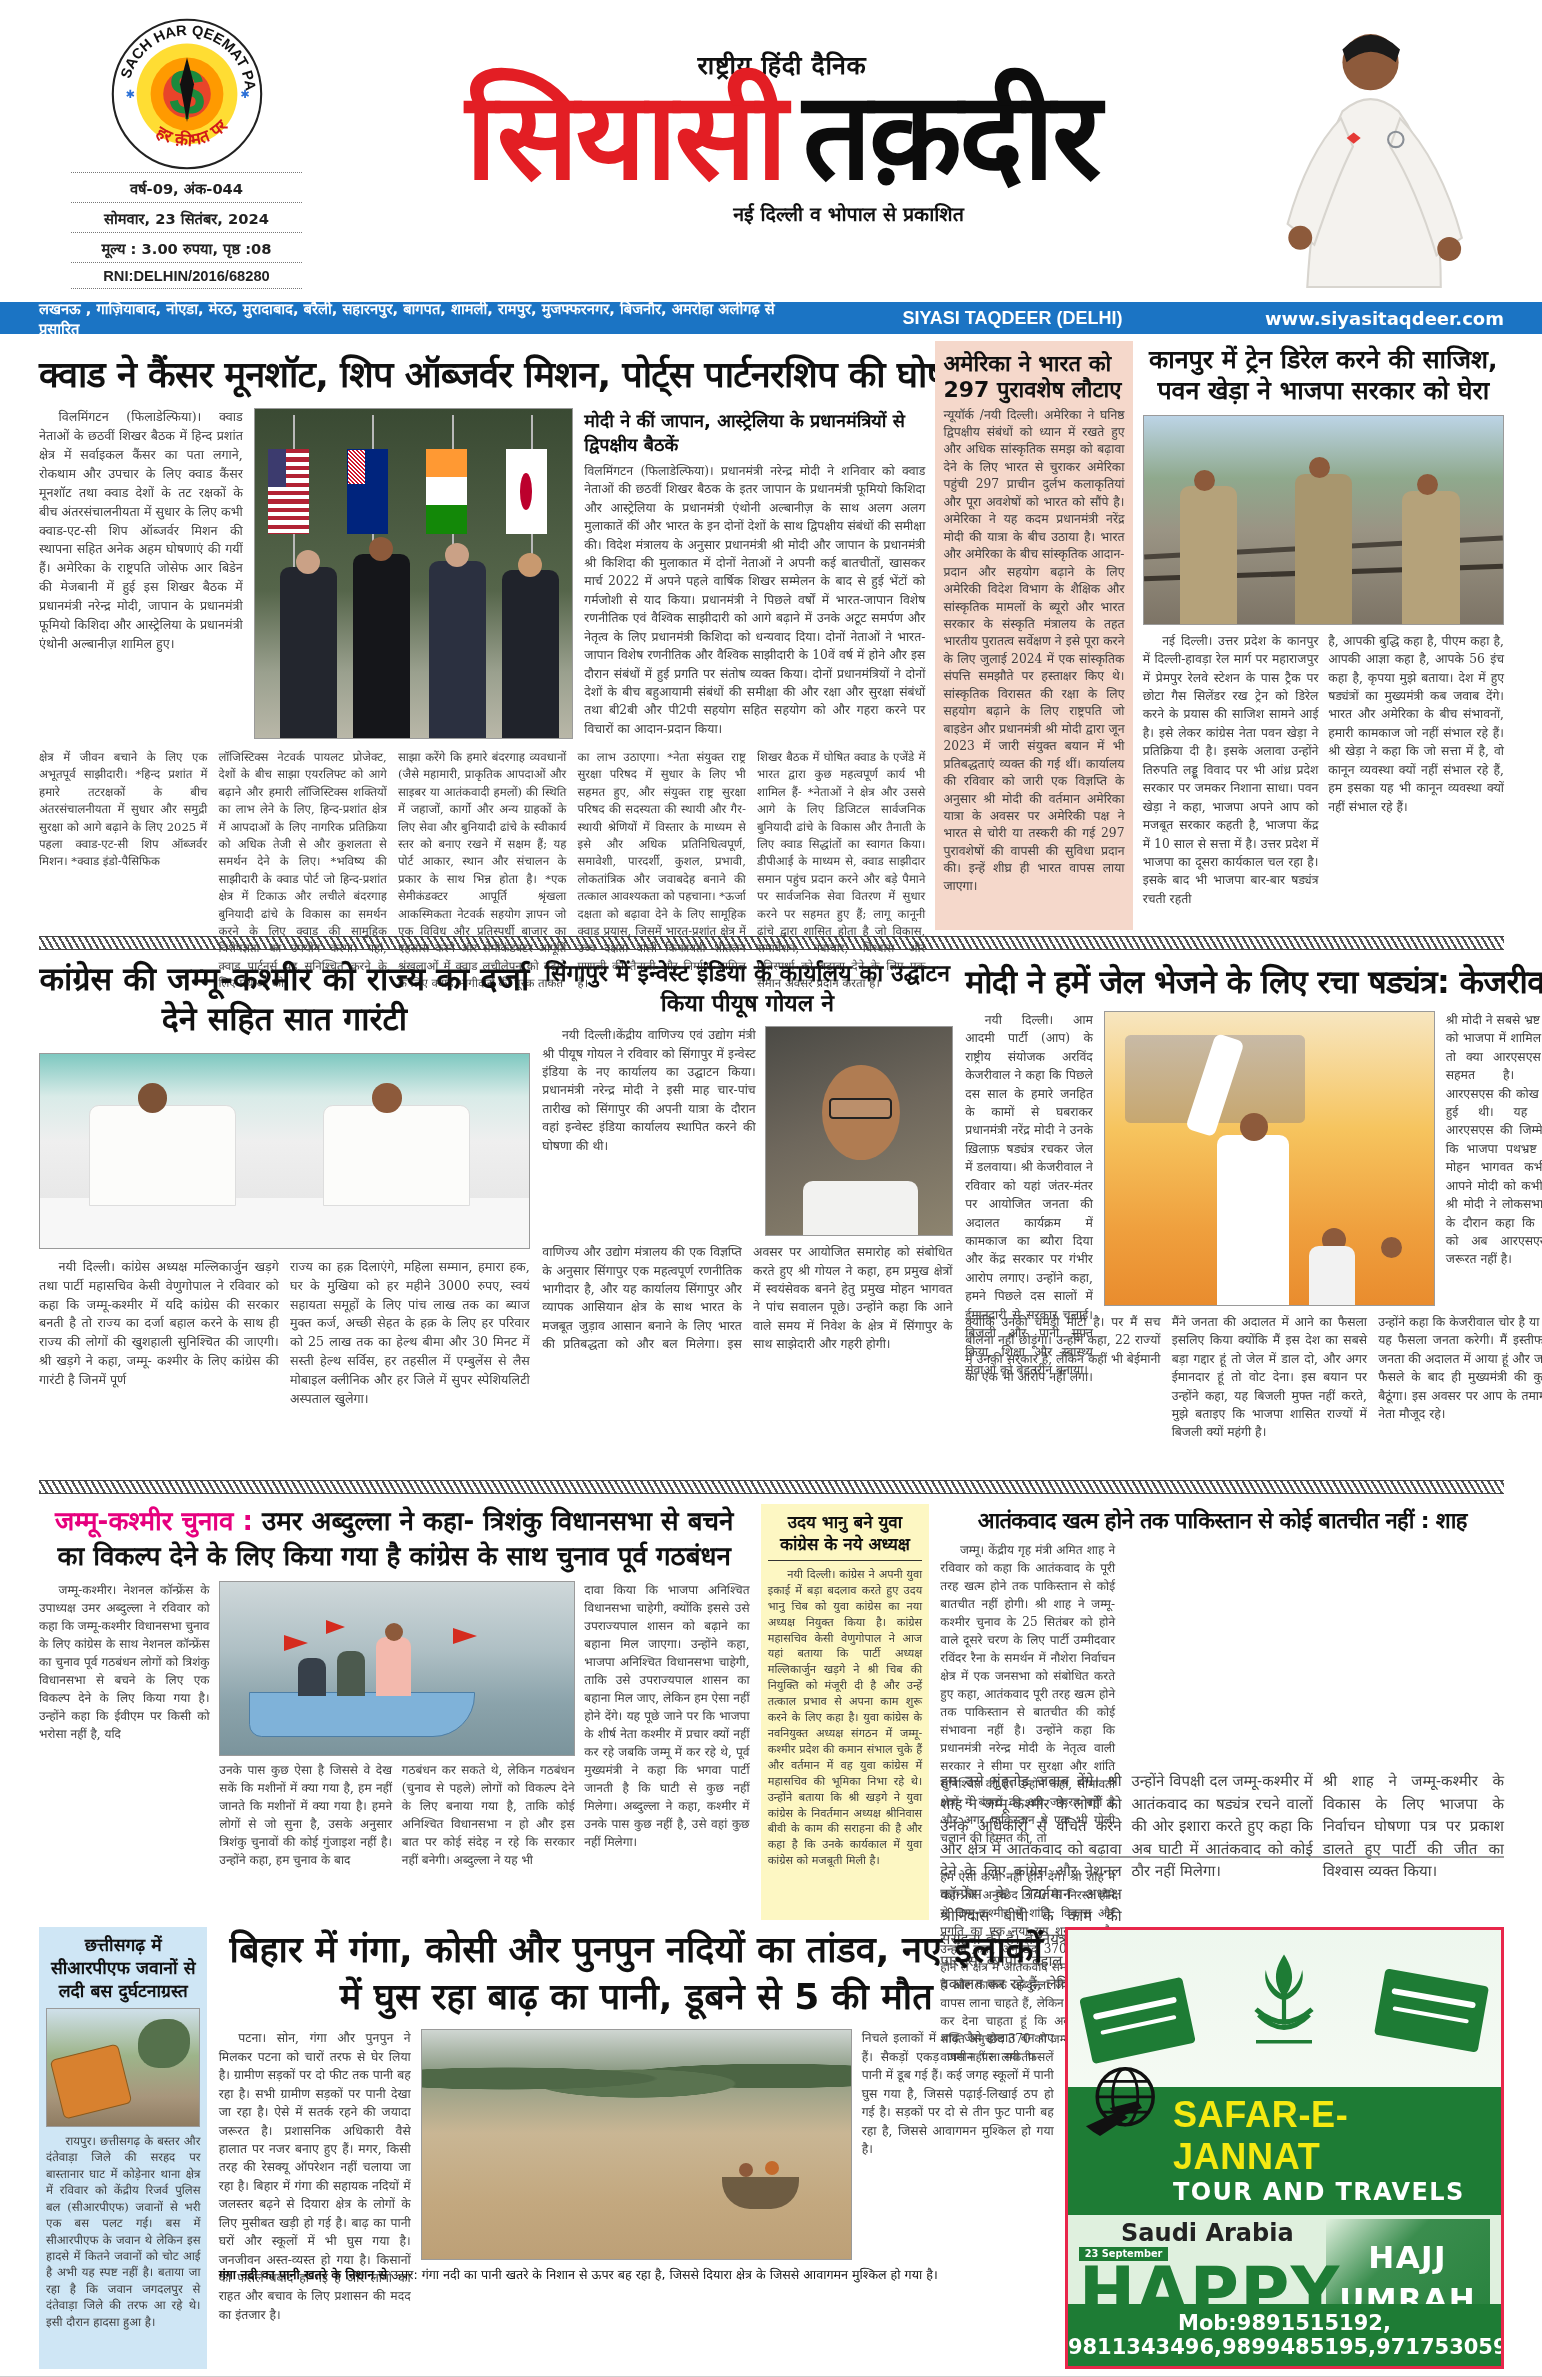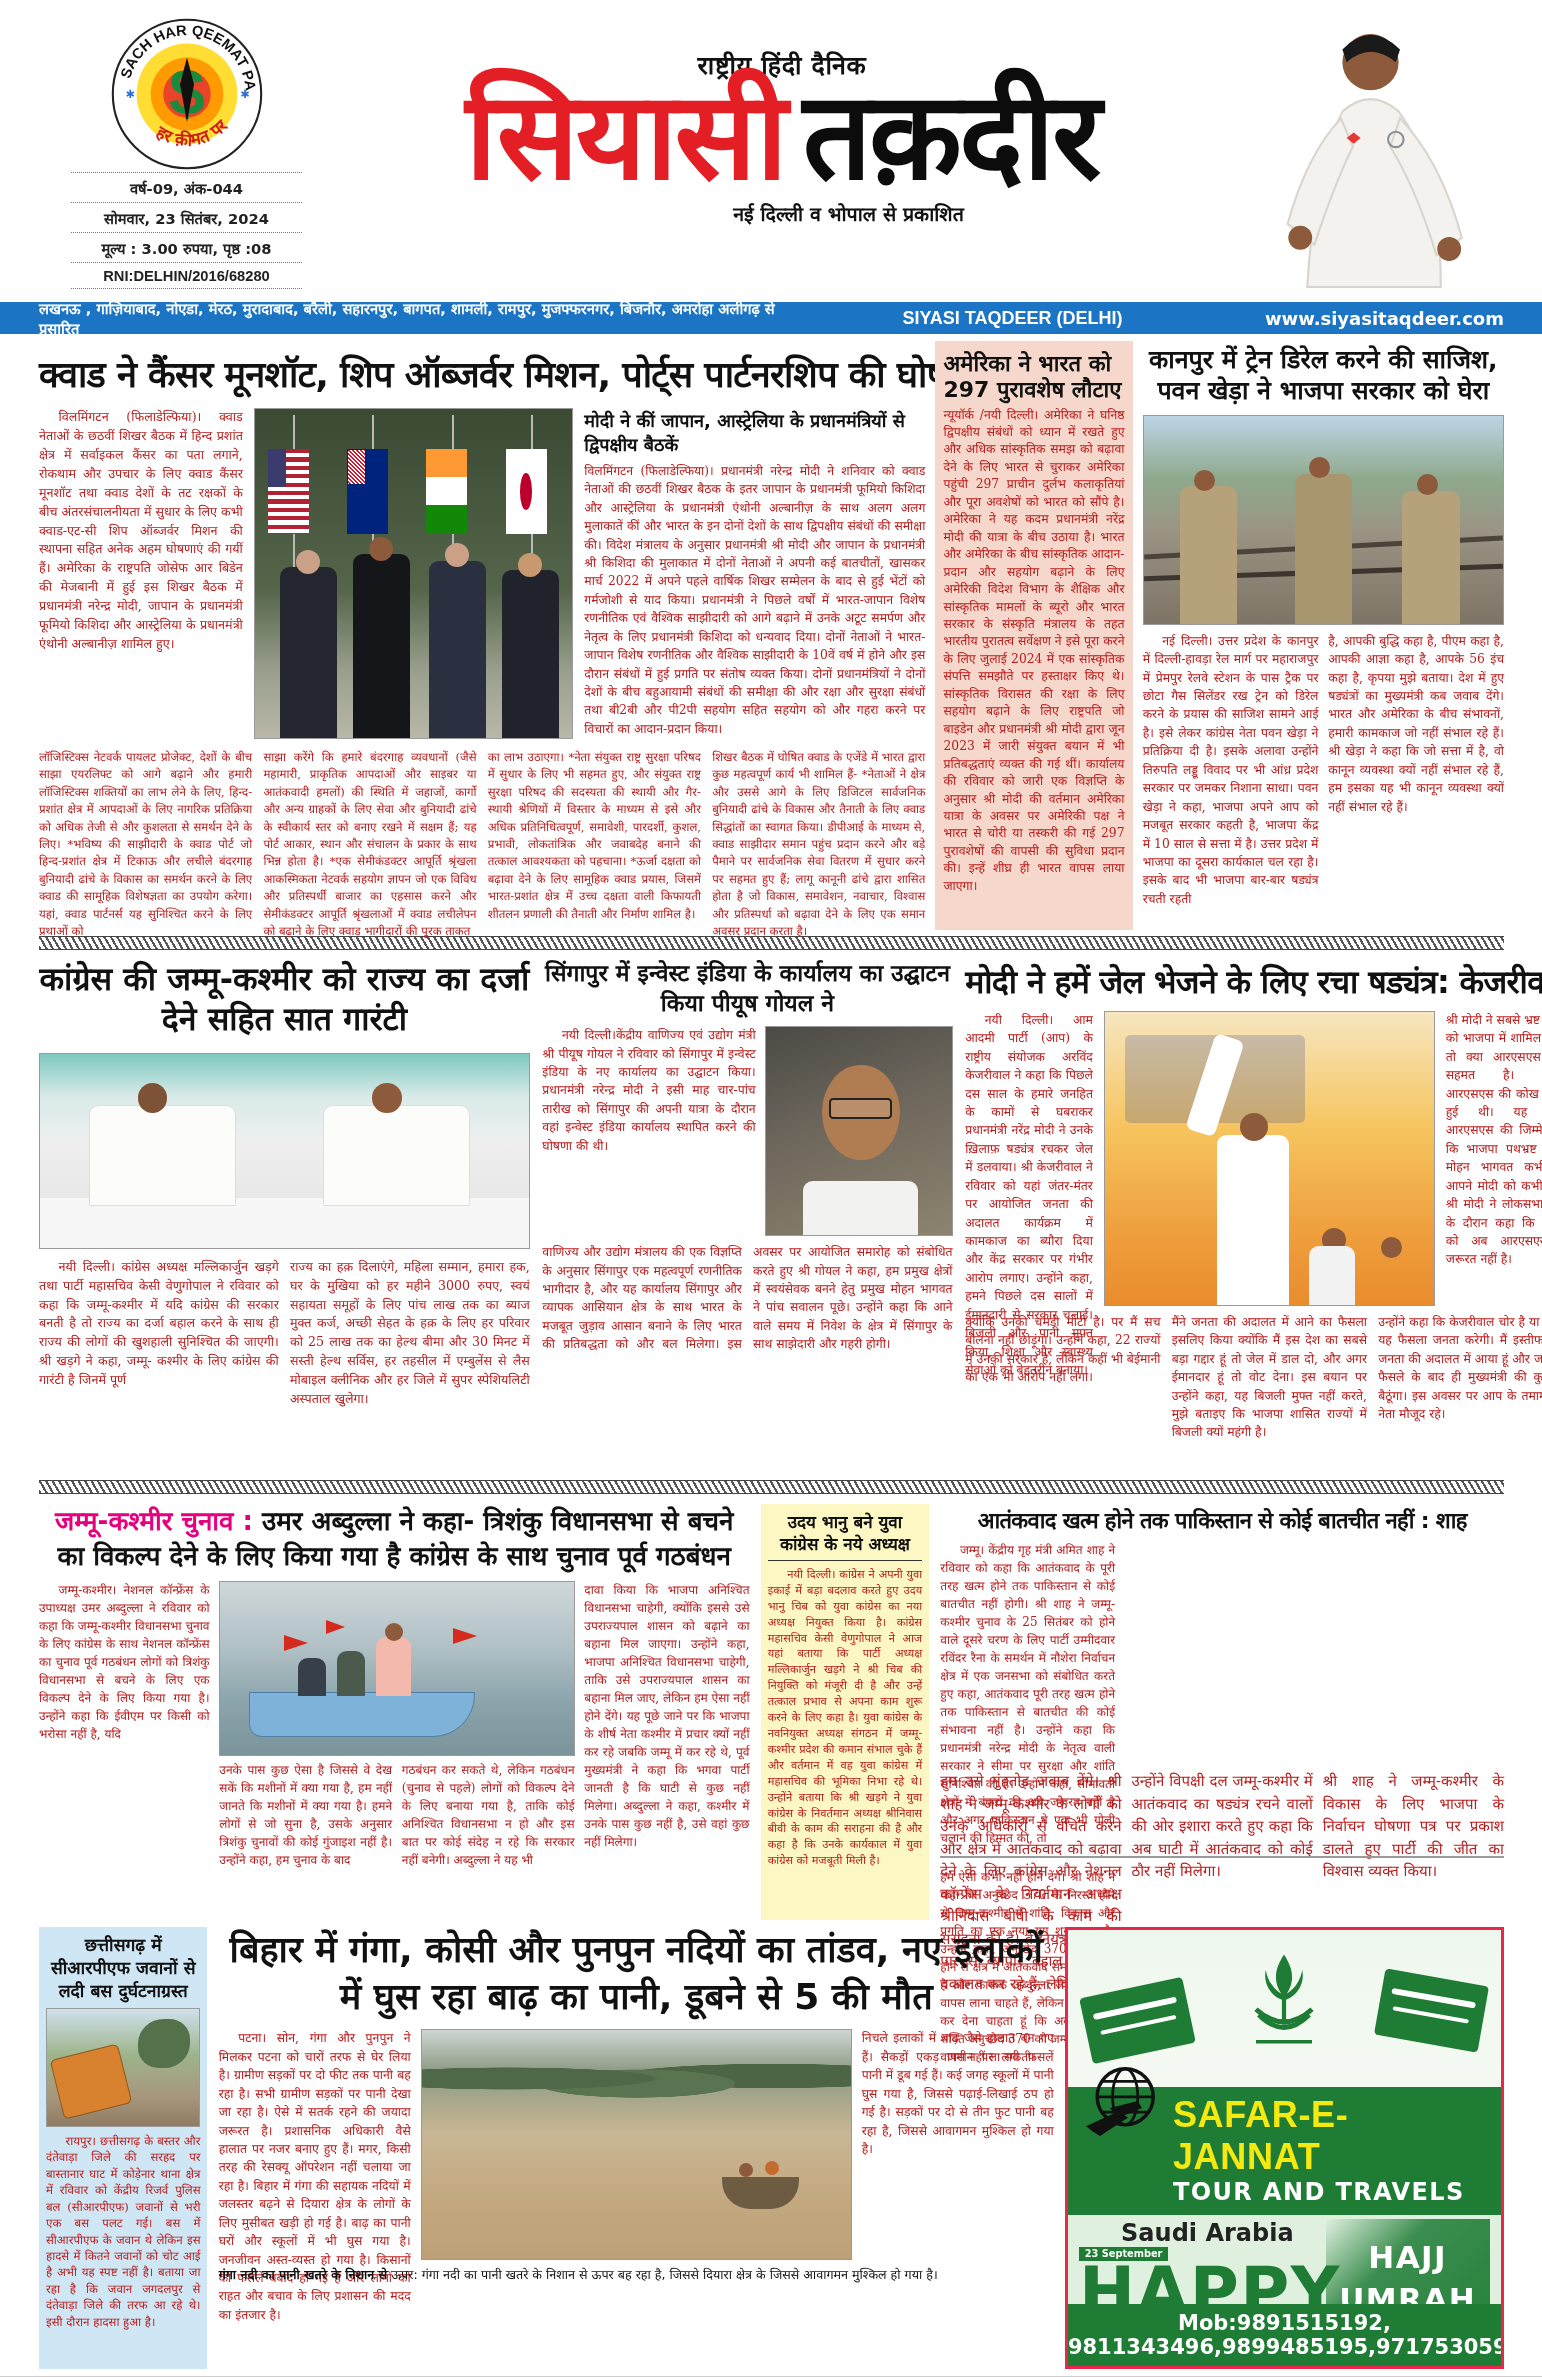--- a/index.html
+++ b/index.html
@@ -3,21 +3,21 @@
 <meta charset="utf-8">
 <style>
   * { margin:0; padding:0; box-sizing:border-box; }
   html,body { background:#d7d7d7; }
   .page {
     width:1543px; height:2377px; background:#ffffff; margin:0 auto;
     font-family:"DejaVu Sans","Liberation Sans",sans-serif; color:#111;
     position:relative; overflow:hidden;
   }
   .bt { font-family:"DejaVu Serif","Liberation Serif",serif; font-size:12.6px; line-height:1.5;
-        text-align:justify; color:#b91c1c; }
+        text-align:justify; color:#404040; }
   .bt.first-indent { text-indent:19.6px; }
 
   
   .masthead { height:302px; display:flex; padding:12.6px 39px 4.2px 39px; }
   .mh-left { width:295px; flex:none; text-align:center; }
   .logo-wrap { width:154px; height:154px; margin:4.2px auto 1.4px auto; }
   .mh-info { width:231px; margin:0 auto; }
   .mh-info .line { border-top:1.4px dotted #777; padding:4.9px 0 4.2px 0; font-size:14.7px; font-weight:bold; color:#222; }
   .mh-info .line:last-child { border-bottom:1.4px dotted #777; font-family:"Liberation Sans",sans-serif; font-weight:bold; }
   .mh-center { flex:1; position:relative; text-align:center; }
@@ -239,20 +239,21 @@
           <div class="head-c" style="left:36%;bottom:54%;width:24px;height:24px;"></div>
           <div class="head-c" style="left:60%;bottom:52%;width:24px;height:24px;background:#caa186;"></div>
           <div class="head-c" style="left:83%;bottom:49%;width:24px;height:24px;background:#c8996f;"></div>
         </div>
         <div class="q-sub">
           <h2>मोदी ने कीं जापान, आस्ट्रेलिया के प्रधानमंत्रियों से द्विपक्षीय बैठकें</h2>
           <div class="bt">विलमिंगटन (फिलाडेल्फिया)। प्रधानमंत्री नरेन्द्र मोदी ने शनिवार को क्वाड नेताओं की छठवीं शिखर बैठक के इतर जापान के प्रधानमंत्री फूमियो किशिदा और आस्ट्रेलिया के प्रधानमंत्री एंथोनी अल्बानीज़ के साथ अलग अलग मुलाकातें कीं और भारत के इन दोनों देशों के साथ द्विपक्षीय संबंधों की समीक्षा की। विदेश मंत्रालय के अनुसार प्रधानमंत्री श्री मोदी और जापान के प्रधानमंत्री श्री किशिदा की मुलाकात में दोनों नेताओं ने अपनी कई बातचीतों, खासकर मार्च 2022 में अपने पहले वार्षिक शिखर सम्मेलन के बाद से हुई भेंटों को गर्मजोशी से याद किया। प्रधानमंत्री ने पिछले वर्षों में भारत-जापान विशेष रणनीतिक एवं वैश्विक साझीदारी को आगे बढ़ाने में उनके अटूट समर्पण और नेतृत्व के लिए प्रधानमंत्री किशिदा को धन्यवाद दिया। दोनों नेताओं ने भारत-जापान विशेष रणनीतिक और वैश्विक साझीदारी के 10वें वर्ष में होने और इस दौरान संबंधों में हुई प्रगति पर संतोष व्यक्त किया। दोनों प्रधानमंत्रियों ने दोनों देशों के बीच बहुआयामी संबंधों की समीक्षा की और रक्षा और सुरक्षा संबंधों तथा बी2बी और पी2पी सहयोग सहित सहयोग को और गहरा करने पर विचारों का आदान-प्रदान किया।</div>
         </div>
       </div>
       <div class="q-row2">
+        <div class="c bt">क्षेत्र में जीवन बचाने के लिए एक अभूतपूर्व साझीदारी। *हिन्द प्रशांत में हमारे तटरक्षकों के बीच अंतरसंचालनीयता में सुधार और समुद्री सुरक्षा को आगे बढ़ाने के लिए 2025 में पहला क्वाड-एट-सी शिप ऑब्जर्वर मिशन। *क्वाड इंडो-पैसिफिक</div>
         <div class="c bt">लॉजिस्टिक्स नेटवर्क पायलट प्रोजेक्ट, देशों के बीच साझा एयरलिफ्ट को आगे बढ़ाने और हमारी लॉजिस्टिक्स शक्तियों का लाभ लेने के लिए, हिन्द-प्रशांत क्षेत्र में आपदाओं के लिए नागरिक प्रतिक्रिया को अधिक तेजी से और कुशलता से समर्थन देने के लिए। *भविष्य की साझीदारी के क्वाड पोर्ट जो हिन्द-प्रशांत क्षेत्र में टिकाऊ और लचीले बंदरगाह बुनियादी ढांचे के विकास का समर्थन करने के लिए क्वाड की सामूहिक विशेषज्ञता का उपयोग करेगा। यहां, क्वाड पार्टनर्स यह सुनिश्चित करने के लिए प्रथाओं को</div>
         <div class="c bt">साझा करेंगे कि हमारे बंदरगाह व्यवधानों (जैसे महामारी, प्राकृतिक आपदाओं और साइबर या आतंकवादी हमलों) की स्थिति में जहाजों, कार्गो और अन्य ग्राहकों के लिए सेवा और बुनियादी ढांचे के स्वीकार्य स्तर को बनाए रखने में सक्षम हैं; यह पोर्ट आकार, स्थान और संचालन के प्रकार के साथ भिन्न होता है। *एक सेमीकंडक्टर आपूर्ति श्रृंखला आकस्मिकता नेटवर्क सहयोग ज्ञापन जो एक विविध और प्रतिस्पर्धी बाजार का एहसास करने और सेमीकंडक्टर आपूर्ति श्रृंखलाओं में क्वाड लचीलेपन को बढ़ाने के लिए क्वाड भागीदारों की पूरक ताकत</div>
         <div class="c bt">का लाभ उठाएगा। *नेता संयुक्त राष्ट्र सुरक्षा परिषद में सुधार के लिए भी सहमत हुए, और संयुक्त राष्ट्र सुरक्षा परिषद की सदस्यता की स्थायी और गैर-स्थायी श्रेणियों में विस्तार के माध्यम से इसे और अधिक प्रतिनिधित्वपूर्ण, समावेशी, पारदर्शी, कुशल, प्रभावी, लोकतांत्रिक और जवाबदेह बनाने की तत्काल आवश्यकता को पहचाना। *ऊर्जा दक्षता को बढ़ावा देने के लिए सामूहिक क्वाड प्रयास, जिसमें भारत-प्रशांत क्षेत्र में उच्च दक्षता वाली किफायती शीतलन प्रणाली की तैनाती और निर्माण शामिल है।</div>
         <div class="c bt">शिखर बैठक में घोषित क्वाड के एजेंडे में भारत द्वारा कुछ महत्वपूर्ण कार्य भी शामिल हैं- *नेताओं ने क्षेत्र और उससे आगे के लिए डिजिटल सार्वजनिक बुनियादी ढांचे के विकास और तैनाती के लिए क्वाड सिद्धांतों का स्वागत किया। डीपीआई के माध्यम से, क्वाड साझीदार समान पहुंच प्रदान करने और बड़े पैमाने पर सार्वजनिक सेवा वितरण में सुधार करने पर सहमत हुए हैं; लागू कानूनी ढांचे द्वारा शासित होता है जो विकास, समावेशन, नवाचार, विश्वास और प्रतिस्पर्धा को बढ़ावा देने के लिए एक समान अवसर प्रदान करता है।</div>
       </div>
     </div>
 
     <div class="tb-pink">
       <h2>अमेरिका ने भारत को 297 पुरावशेष लौटाए</h2>
       <div class="bt">न्यूयॉर्क /नयी दिल्ली। अमेरिका ने घनिष्ठ द्विपक्षीय संबंधों को ध्यान में रखते हुए और अधिक सांस्कृतिक समझ को बढ़ावा देने के लिए भारत से चुराकर अमेरिका पहुंची 297 प्राचीन दुर्लभ कलाकृतियां और पूरा अवशेषों को भारत को सौंपे है। अमेरिका ने यह कदम प्रधानमंत्री नरेंद्र मोदी की यात्रा के बीच उठाया है। भारत और अमेरिका के बीच सांस्कृतिक आदान-प्रदान और सहयोग बढ़ाने के लिए अमेरिकी विदेश विभाग के शैक्षिक और सांस्कृतिक मामलों के ब्यूरो और भारत सरकार के संस्कृति मंत्रालय के तहत भारतीय पुरातत्व सर्वेक्षण ने इसे पूरा करने के लिए जुलाई 2024 में एक सांस्कृतिक संपत्ति समझौते पर हस्ताक्षर किए थे। सांस्कृतिक विरासत की रक्षा के लिए सहयोग बढ़ाने के लिए राष्ट्रपति जो बाइडेन और प्रधानमंत्री श्री मोदी द्वारा जून 2023 में जारी संयुक्त बयान में भी प्रतिबद्धताएं व्यक्त की गई थीं। कार्यालय की रविवार को जारी एक विज्ञप्ति के अनुसार श्री मोदी की वर्तमान अमेरिका यात्रा के अवसर पर अमेरिकी पक्ष ने भारत से चोरी या तस्करी की गई 297 पुरावशेषों की वापसी की सुविधा प्रदान की। इन्हें शीघ्र ही भारत वापस लाया जाएगा।</div>

